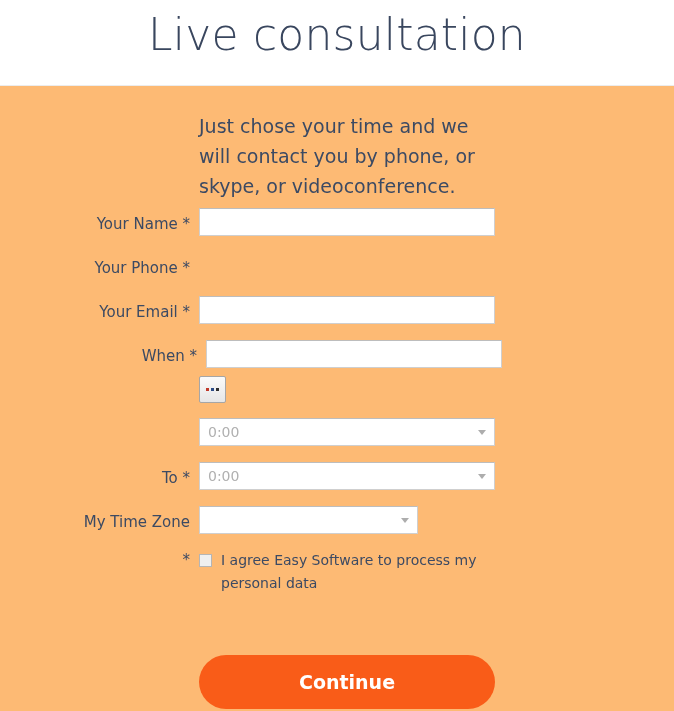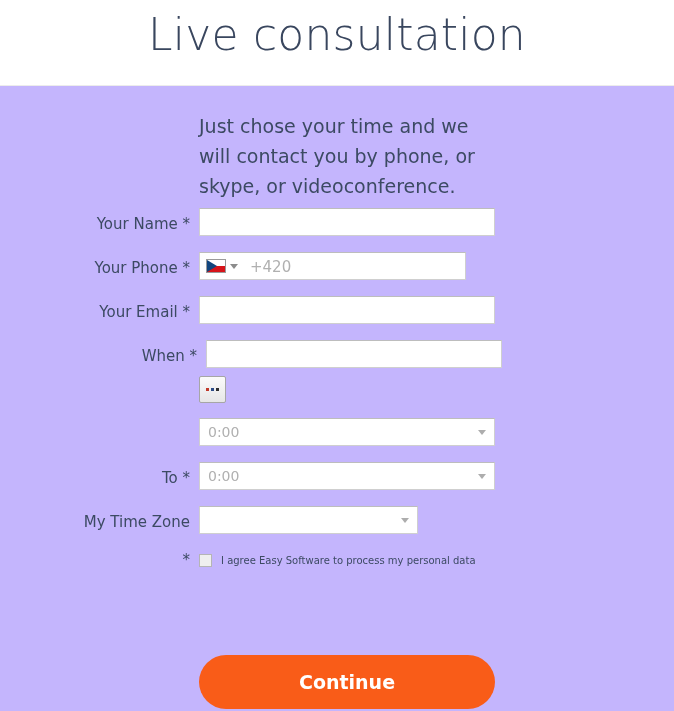--- a/index.html
+++ b/index.html
@@ -10,21 +10,21 @@
     width: 674px;
     height: 711px;
     background: #f9f9f9;
     font-family: "DejaVu Sans", sans-serif;
     overflow: hidden;
   }
   .page {
     position: relative;
     width: 674px;
     height: 711px;
-    background: #c4b5fd;
+    background: #fdba74;
   }
 
   
   .header {
     position: absolute;
     left: 0; top: 0;
     width: 674px;
     height: 86px;
     background: #ffffff;
     border-bottom: 1px solid #ececec;
@@ -243,21 +243,21 @@
     box-sizing: border-box;
     border: 1px solid #b5b5b5;
     background: #efefef;
     cursor: pointer;
   }
   .consent-text {
     position: absolute;
     left: 221px;
     top: 0;
     width: 272px;
-    font-size: 10px;
+    font-size: 14px;
     line-height: 23px;
     color: #3c4a63;
   }
 
   
   .submit-wrap {
     position: absolute;
     left: 199px;
     top: 643px;
     width: 296px;
@@ -293,33 +293,20 @@
 
     <div class="row">
       <div class="row-label">Your Name *</div>
       <div class="field-wrap">
         <input class="txt" type="text" value="" style="">
       </div>
     </div>
 
     <div class="row">
       <div class="row-label">Your Phone *</div>
-      <div class="field-wrap">
-        <div class="phone-box">
-          <div class="flag-btn">
-            <span class="flag">
-              <span class="white"></span>
-              <span class="red"></span>
-              <span class="blue"></span>
-            </span>
-            <span class="caret-sm"></span>
-          </div>
-          <input class="phone-input" type="text" placeholder="+420" style="">
-        </div>
-      </div>
     </div>
 
     <div class="row">
       <div class="row-label">Your Email *</div>
       <div class="field-wrap">
         <input class="txt" type="text" value="" style="">
       </div>
     </div>
 
     <div class="row row-when">

